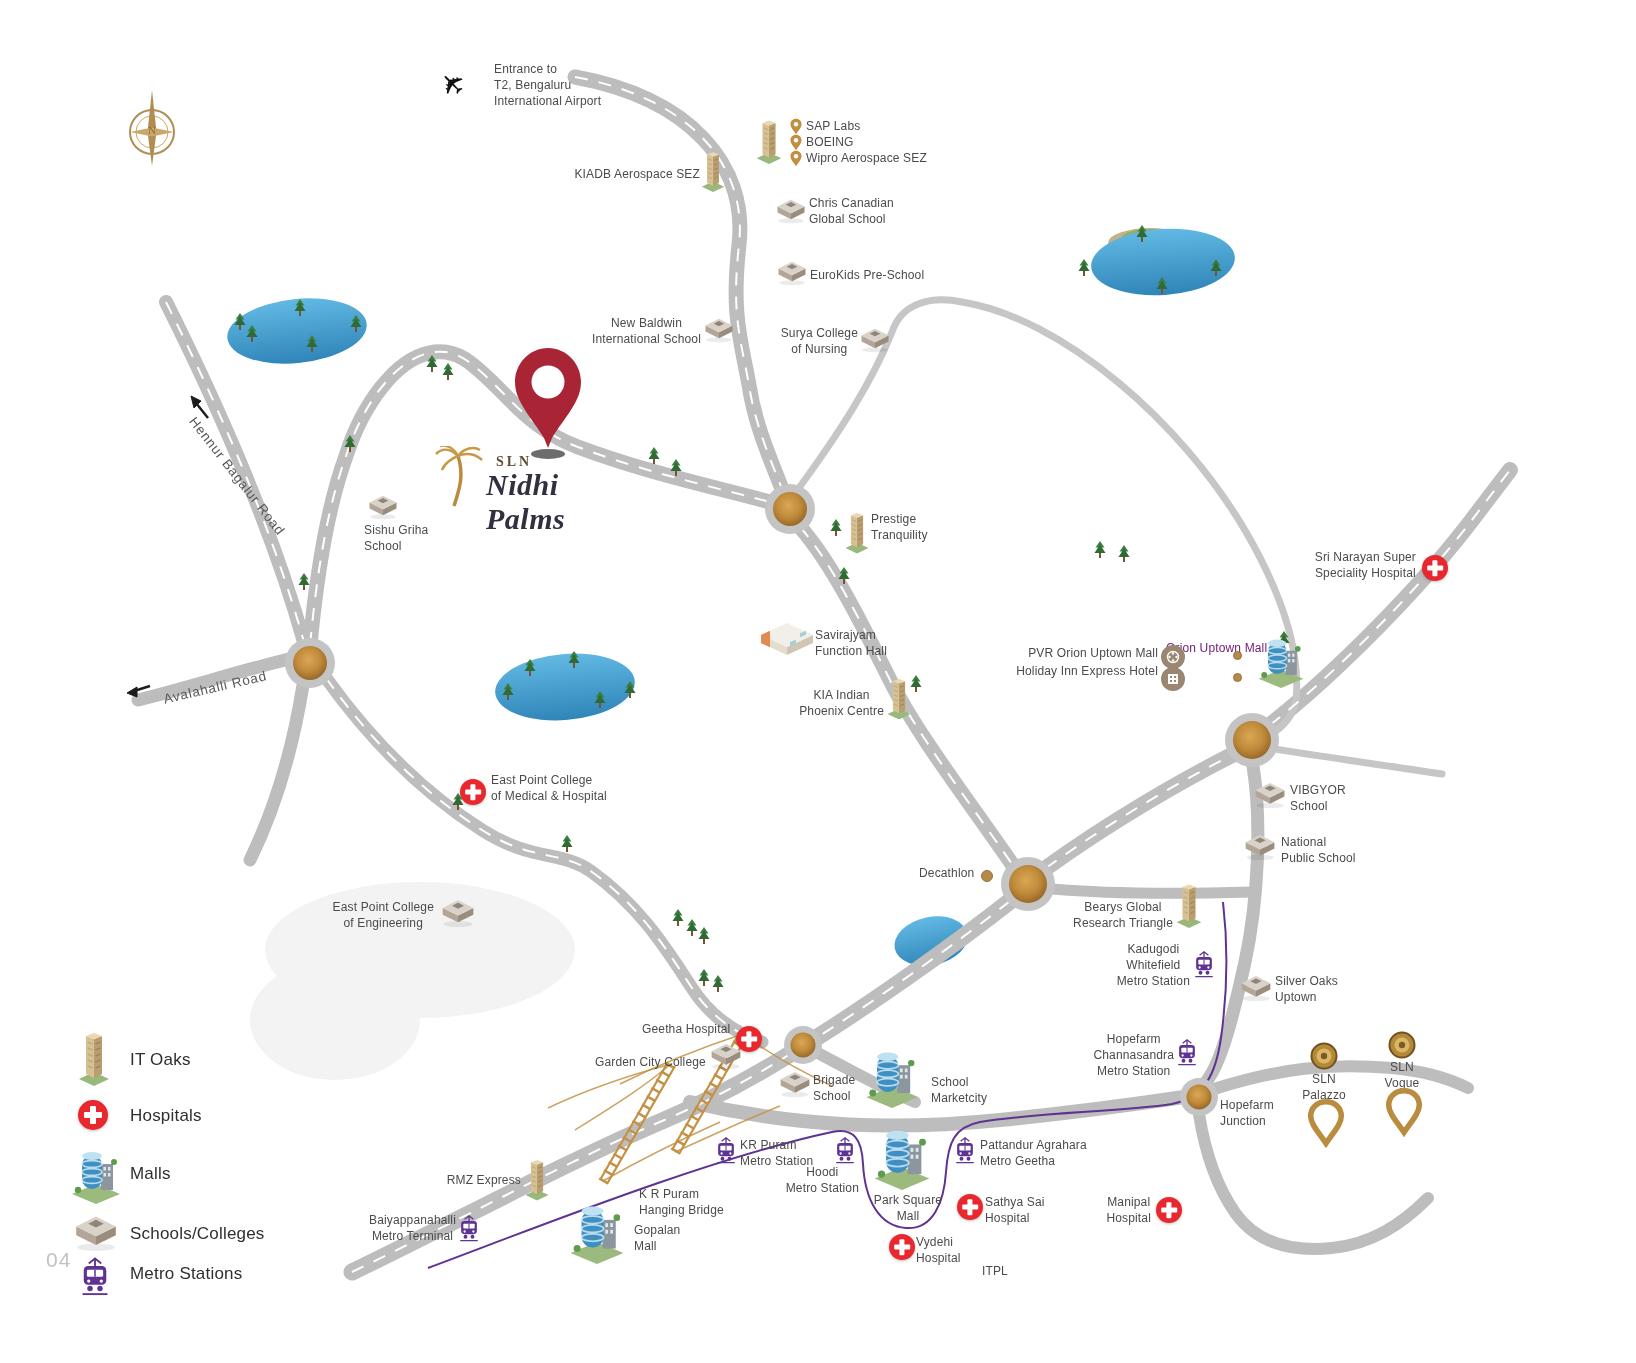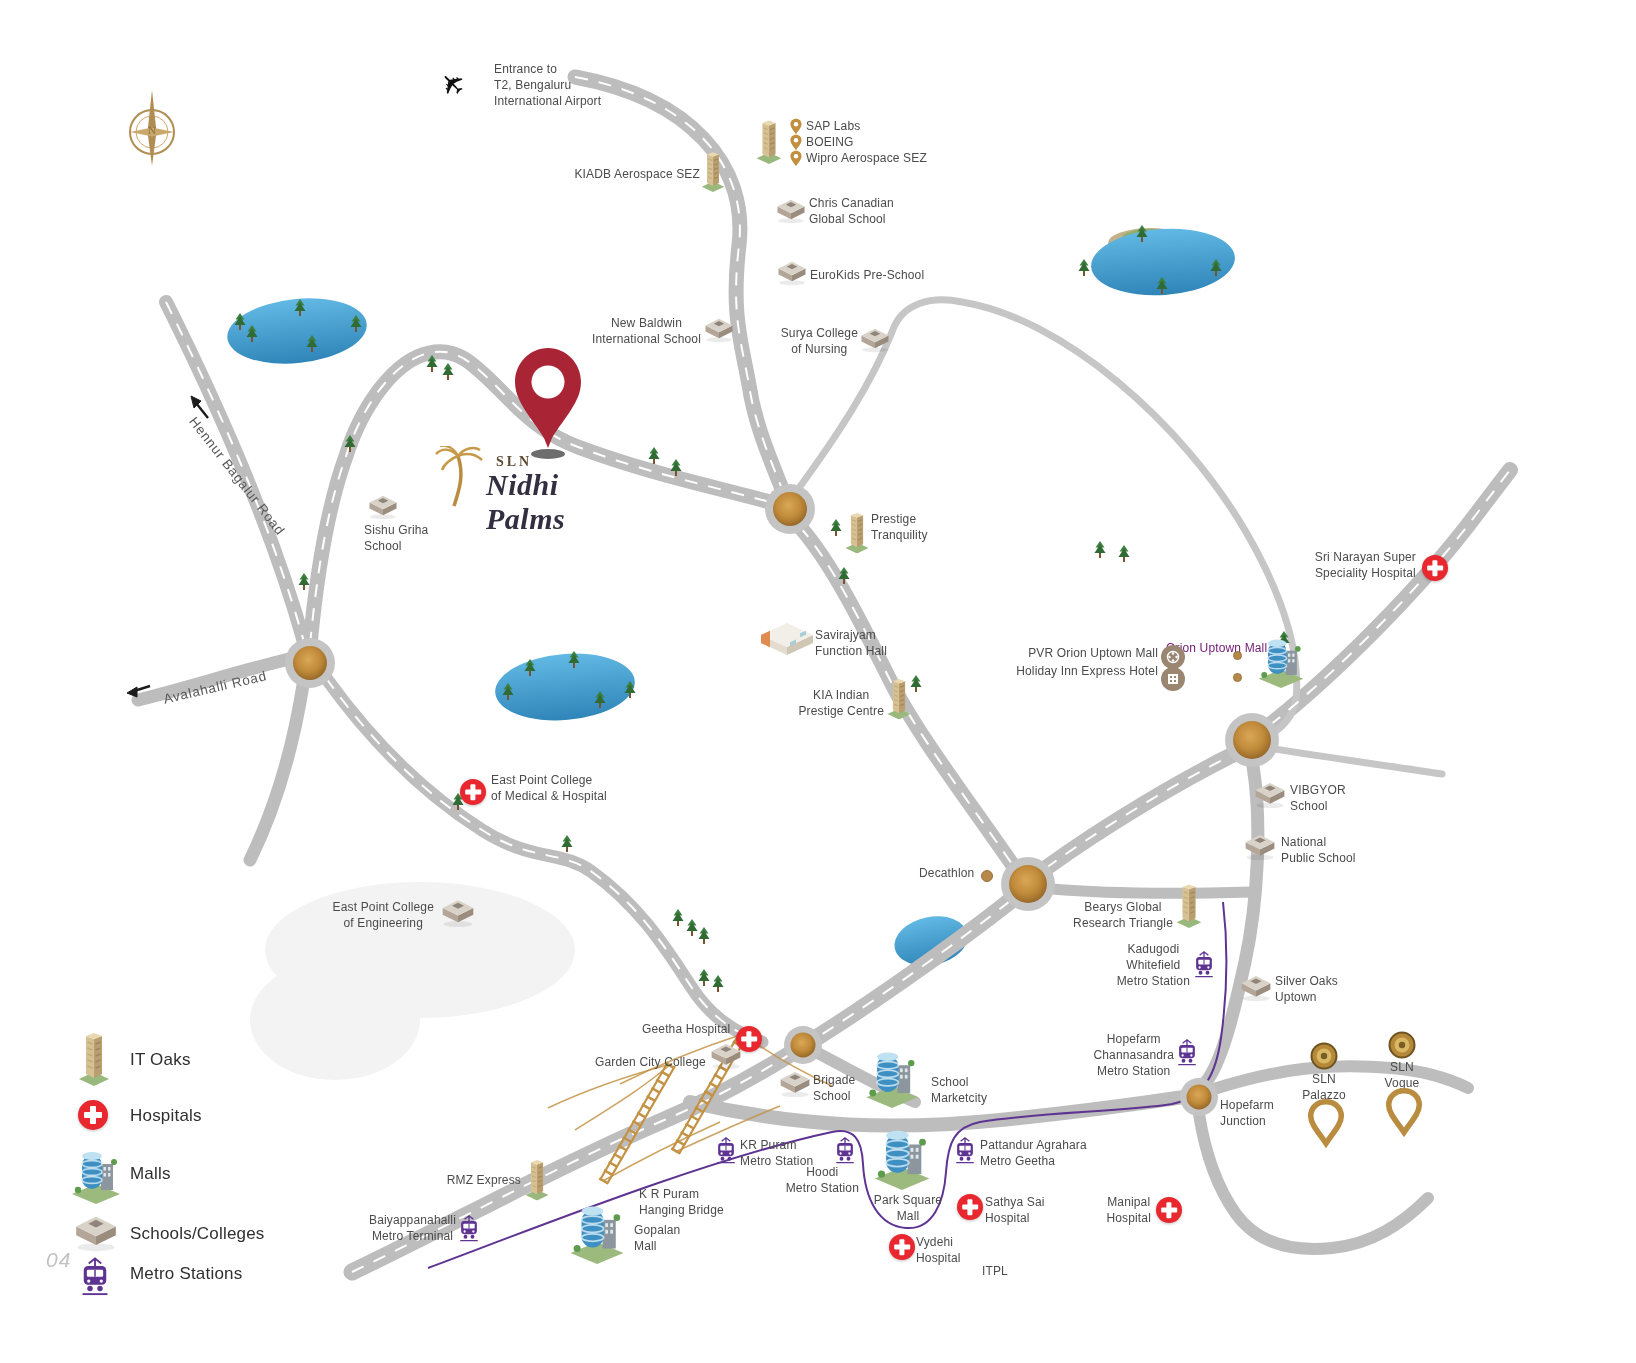--- a/index.html
+++ b/index.html
@@ -16,21 +16,21 @@
   .icon{position:absolute;}
   .hosp{position:absolute;width:2em;height:2em;background:#e8272e;border-radius:50%;
         box-shadow:0 1px 3px rgba(0,0,0,.25);font-size:13px;}
   .hosp::before{content:"";position:absolute;left:50%;top:50%;width:1.2em;height:.4em;
         background:#fff;transform:translate(-50%,-50%);border-radius:1px;}
   .hosp::after{content:"";position:absolute;left:50%;top:50%;width:.4em;height:1.2em;
         background:#fff;transform:translate(-50%,-50%);border-radius:1px;}
   .dot{position:absolute;border-radius:50%;background:#b5894a;border:1px solid #9a7136;}
   .plane{position:absolute;font-size:30px;color:#111;transform:rotate(-135deg);}
   .legend-lbl{position:absolute;font-size:17px;color:#2f2f2f;letter-spacing:.2px;}
-  .pagenum{position:absolute;font-size:21px;color:#c2c2c2;letter-spacing:1px;font-style:italic;}
+  .pagenum{position:absolute;font-size:21px;color:#c2c2c2;letter-spacing:1px;}
   .brandlogo{position:absolute;width:180px;height:66px;}
   .brand-sln{position:absolute;left:64px;top:8px;font-family:"Liberation Serif",serif;
         font-weight:bold;font-size:14px;letter-spacing:3px;color:#5d4c33;}
   .brand-name{position:absolute;left:54px;top:22px;font-family:"Liberation Serif",serif;
         font-style:italic;font-weight:600;font-size:30px;color:#332e40;letter-spacing:.5px;}
   .goldcircle{position:absolute;}
   .compassN{position:absolute;font-family:"Liberation Serif",serif;font-size:11px;color:#8a6b3a;}
 </style>
 </head>
 <body>
@@ -322,21 +322,21 @@
   <div class="lbl" style="left:871px;top:512px">Prestige
 Tranquility</div>
 
   <svg class="icon" style="left:758px;top:620px" width="58" height="42" viewBox="0 0 58 42">
       <use href="#sym-hall"></use>
     </svg>
   <div class="lbl" style="left:815px;top:628px">Savirajyam
 Function Hall</div>
 
   <div class="lbl r" style="right:752px;top:688px">KIA Indian
-Prestige Centre</div>
+Phoenix Centre</div>
   <svg class="icon" style="left:886px;top:674px" width="26" height="48" viewBox="0 0 34 56">
       <use href="#sym-itpark"></use>
     </svg>
 
   <div class="lbl hdr" style="left:1166px;top:622px">Orion Uptown Mall</div>
   <svg class="icon" style="left:1161px;top:645px" width="24" height="24" viewBox="0 0 24 24">
     <circle cx="12" cy="12" r="12" fill="#9b8672"></circle>
       <circle cx="12" cy="12" r="5.5" fill="none" stroke="#fff" stroke-width="1.4"></circle>
     <circle cx="12" cy="8.5" r="1.2" fill="#fff"></circle>
       <circle cx="12" cy="15.5" r="1.2" fill="#fff"></circle>

